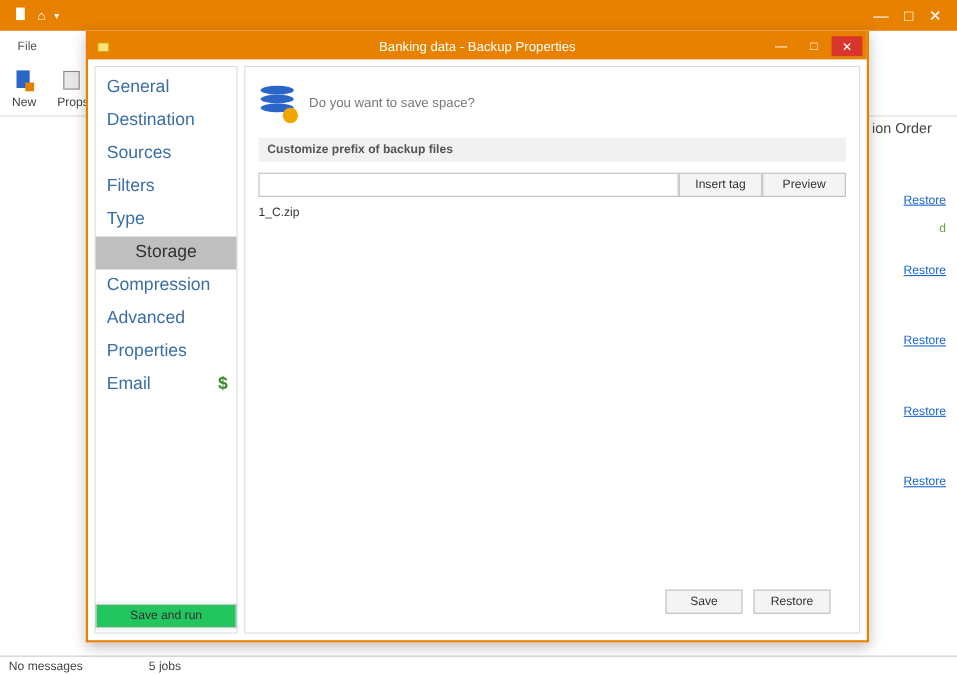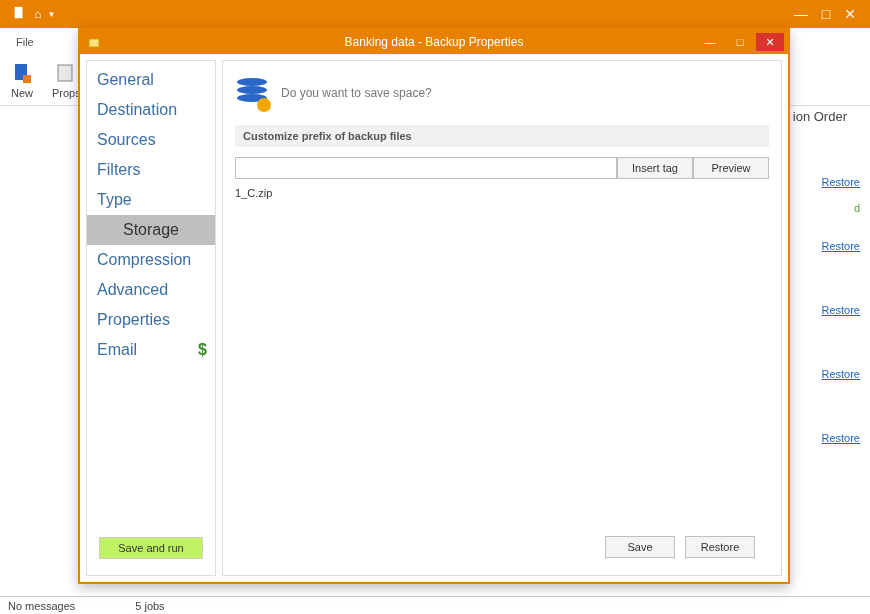--- a/index.html
+++ b/index.html
@@ -46,21 +46,21 @@
   .dlg-titlebar .ctrls { position:absolute; right:4px; display:flex; gap:2px;}
   .dlg-titlebar .ctrls span { width:28px; height:18px; display:flex; align-items:center; justify-content:center; font-size:11px;}
   .dlg-titlebar .ctrls .close { background:#d9352c; color:#fff;}
 
   .dlg-body { flex:1; display:flex; padding:6px; gap:6px;}
   .dlg-side { width:130px; border:1px solid #ddd; display:flex; flex-direction:column; padding:4px 0;}
   .dlg-side .nav-item { padding:6px 10px; font-size:16px; color:#3a6ea5; cursor:default; position:relative;}
   .dlg-side .nav-item.sel { background:#bfbfbf; color:#333; text-align:center;}
   .dlg-side .nav-item .dollar { position:absolute; right:8px; color:#3a8a2c; font-weight:bold;}
   .dlg-side .spacer { flex:1;}
-  .dlg-side .save-run-btn { margin:12px; padding:4px 0; text-align:center; background:#bef264; border:1px solid #ccc; font-size:11px;}
+  .dlg-side .save-run-btn { margin:0; padding:4px 0; text-align:center; background:#22c55e; border:1px solid #ccc; font-size:11px;}
 
   .dlg-main { flex:1; border:1px solid #ddd; display:flex; flex-direction:column; padding:10px 12px;}
   .hero { display:flex; gap:12px; align-items:center; height:44px;}
   .hero .db-icon { width:34px; height:34px; position:relative;}
   .hero .db-icon .disk { width:30px; height:8px; background:#2a66c8; border-radius:50%; position:absolute; left:2px;}
   .hero .db-icon .d1{top:2px;} .hero .db-icon .d2{top:10px;} .hero .db-icon .d3{top:18px;}
   .hero .db-icon .gear { position:absolute; right:-2px; bottom:-2px; width:14px; height:14px; background:#f0a800; border-radius:50%;}
   .hero-text { font-size:12px; color:#777;}
 
   .section-head { margin-top:10px; background:#f1f1f1; padding:5px 8px; font-size:11px; font-weight:bold; color:#555;}

